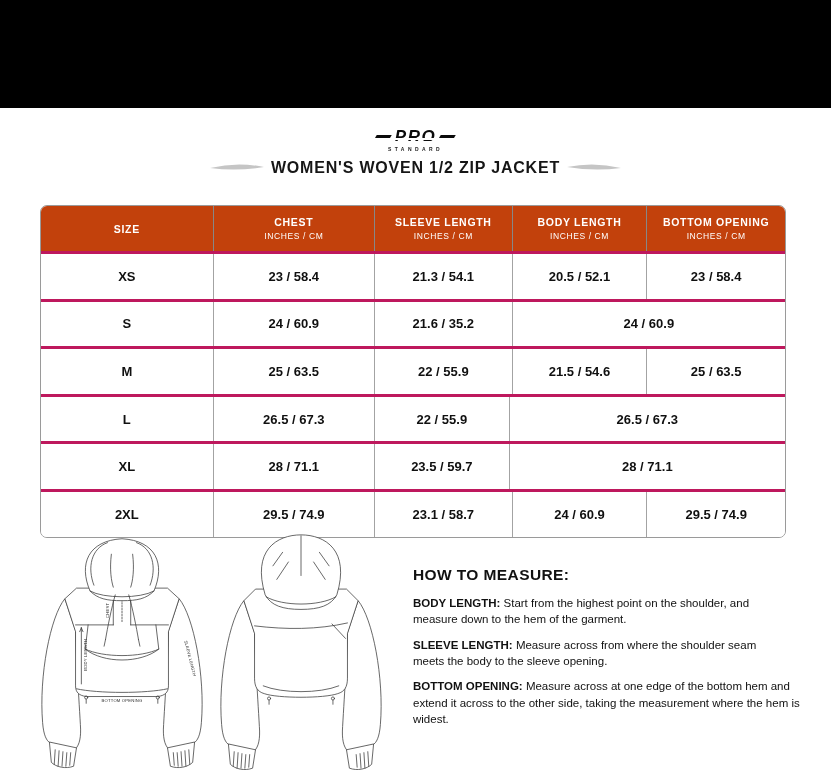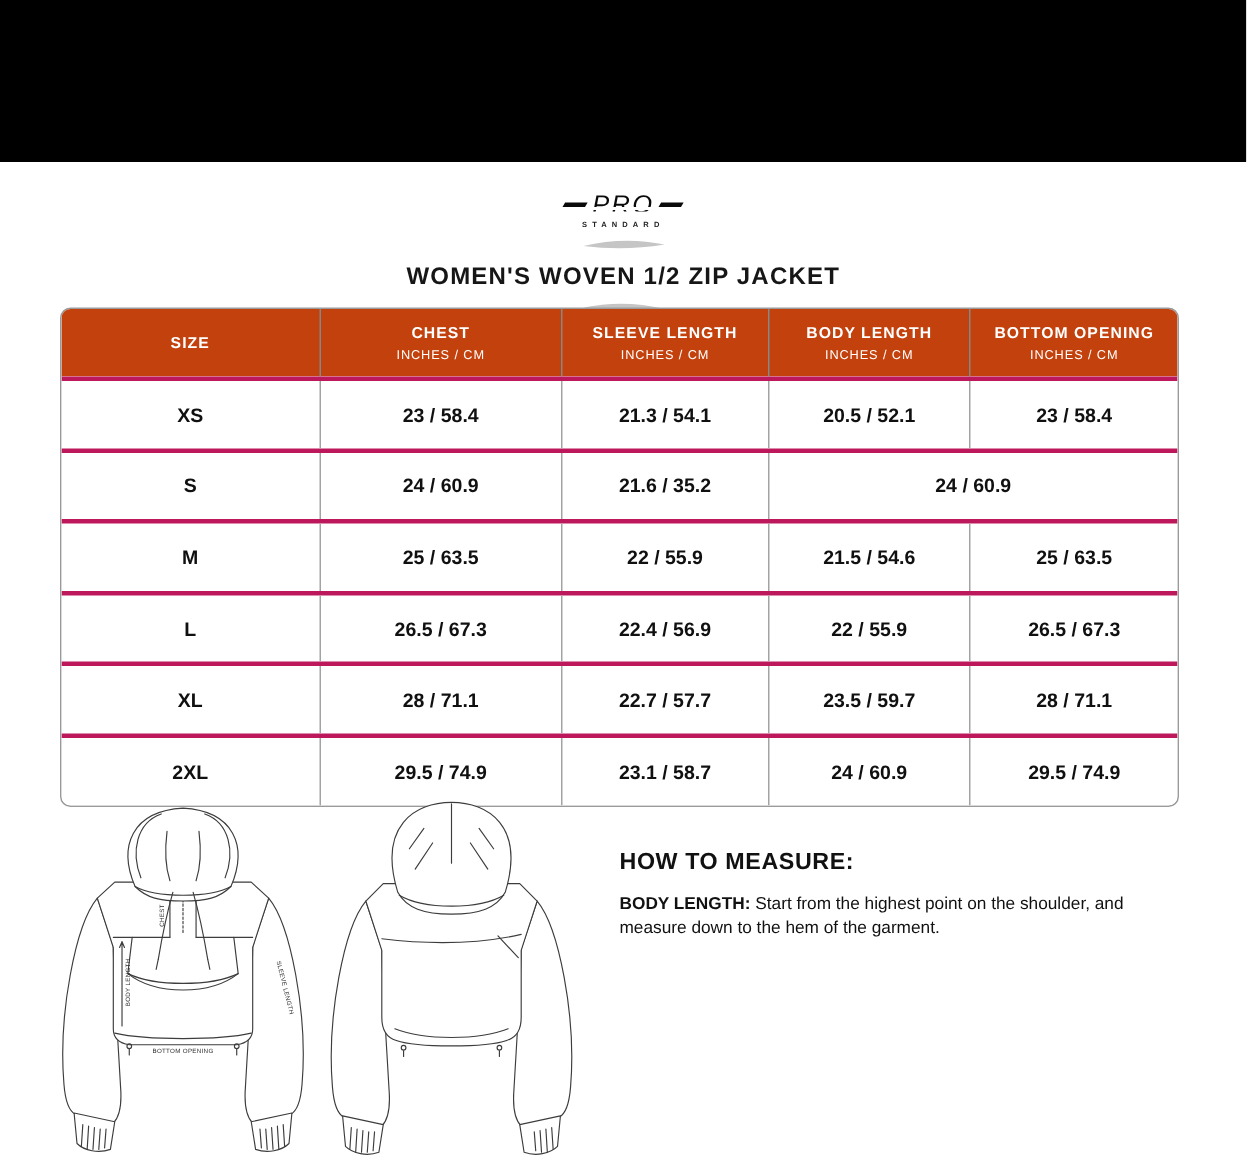--- a/index.html
+++ b/index.html
@@ -2,33 +2,33 @@
 <html><head>
 <meta charset="utf-8">
 <style>
   html,body{margin:0;padding:0;background:#ffffff;}
   .page{position:relative;width:831px;height:784px;background:#fff;overflow:hidden;
         font-family:"Liberation Sans",sans-serif;color:#111;}
   .top-bar{position:absolute;left:0;top:0;width:831px;height:108px;background:#000;}
 
   
   .logo{position:absolute;top:128px;left:0;width:100%;text-align:center;line-height:1;}
-  .logo-main{position:relative;display:inline-block;font-style:italic;font-weight:normal;
+  .logo-main{position:relative;display:inline-block;font-style:italic;font-weight:bold;
              font-size:17px;letter-spacing:1.5px;color:#0a0a0a;padding:0 4px;}
   .logo-main::before,.logo-main::after{content:"";position:absolute;top:7px;height:2.6px;
              width:15px;background:#0a0a0a;transform:skewX(-30deg);}
   .logo-main::before{left:-15px;}
   .logo-main::after{right:-15px;}
   .logo-cut{position:absolute;left:-17px;right:-17px;height:1.6px;background:#fff;transform:skewX(-30deg);}
   .cut1{top:9.5px;} .cut2{top:13px;}
   .logo-sub{font-size:5px;font-weight:bold;letter-spacing:3.4px;color:#222;margin-top:2px;}
 
   
   .title-row{position:absolute;top:159px;left:0;width:100%;display:flex;align-items:center;
-             justify-content:center;gap:7px;flex-direction:column;}
+             justify-content:center;gap:7px;}
   .title{font-size:16px;font-weight:bold;letter-spacing:0.8px;color:#161616;white-space:nowrap;}
   .swoosh{flex:0 0 auto;}
 
   
   .size-table{position:absolute;left:40px;top:205px;width:746px;box-sizing:border-box;
               border:1px solid #9a9a9a;border-radius:7px;overflow:hidden;background:#fff;}
   .thead{display:flex;background:#c2410c;color:#fff;height:45px;}
   .th{display:flex;flex-direction:column;justify-content:center;align-items:center;gap:3px;
       box-sizing:border-box;border-right:1px solid #878787;}
   .th:last-child{border-right:none;}
@@ -118,28 +118,26 @@
     <div class="trow">
       <div class="td c0">M</div>
       <div class="td c1">25 / 63.5</div>
       <div class="td c2">22 / 55.9</div>
       <div class="td c3">21.5 / 54.6</div>
       <div class="td c4">25 / 63.5</div>
     </div>
     <div class="trow">
       <div class="td c0">L</div>
       <div class="td c1">26.5 / 67.3</div>
-      <div class="td c2">22.4 / 56.9</div>
       <div class="td c3">22 / 55.9</div>
       <div class="td c4">26.5 / 67.3</div>
     </div>
     <div class="trow">
       <div class="td c0">XL</div>
       <div class="td c1">28 / 71.1</div>
-      <div class="td c2">22.7 / 57.7</div>
       <div class="td c3">23.5 / 59.7</div>
       <div class="td c4">28 / 71.1</div>
     </div>
     <div class="trow">
       <div class="td c0">2XL</div>
       <div class="td c1">29.5 / 74.9</div>
       <div class="td c2">23.1 / 58.7</div>
       <div class="td c3">24 / 60.9</div>
       <div class="td c4">29.5 / 74.9</div>
     </div>
@@ -216,15 +214,17 @@
 
     <path class="skf" d="M58,66 C44,20 70,4 95,4 C120,4 146,20 132,66 C126,77 114,81 95,81 C76,81 64,77 58,66 Z"></path>
     <path class="sk" d="M95,5 L95,46"></path>
     <path class="sk" d="M70,50 L82,32 M66,36 L76,22 M120,50 L108,32 M124,36 L114,22"></path>
     <path class="sk" stroke-width="1.8" stroke="#8c8c8c" d="M59,68 C76,78 114,78 131,68"></path>
   </svg>
 
   <div class="measure">
     <h3 class="measure-heading">HOW TO MEASURE:</h3>
     <p class="measure-item"><span class="measure-label">BODY LENGTH:</span> <span>Start from the highest point on the shoulder, and measure down to the hem of the garment.</span></p>
+    <p class="measure-item"><span class="measure-label">SLEEVE LENGTH:</span> <span>Measure across from where the shoulder seam meets the body to the sleeve opening.</span></p>
+    <p class="measure-item wide"><span class="measure-label">BOTTOM OPENING:</span> <span>Measure across at one edge of the bottom hem and extend it across to the other side, taking the measurement where the hem is widest.</span></p>
   </div>
 
 </div>
 
 </body></html>

